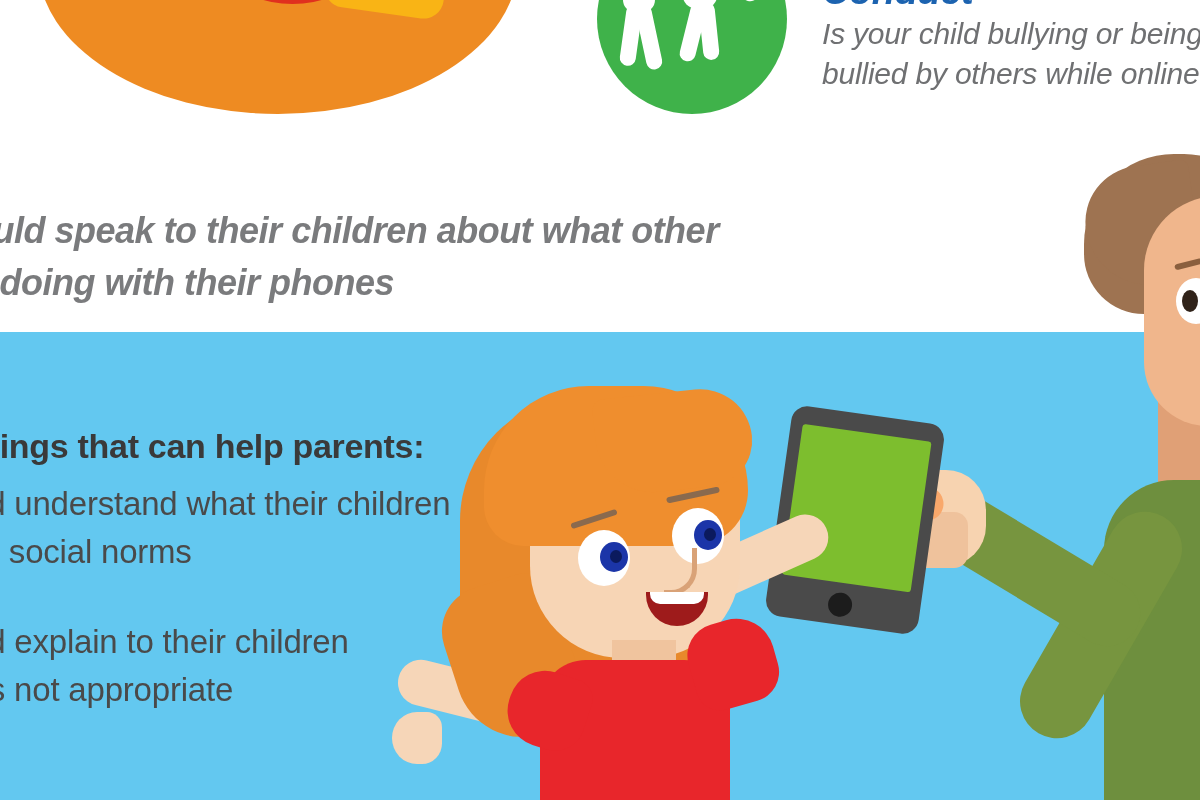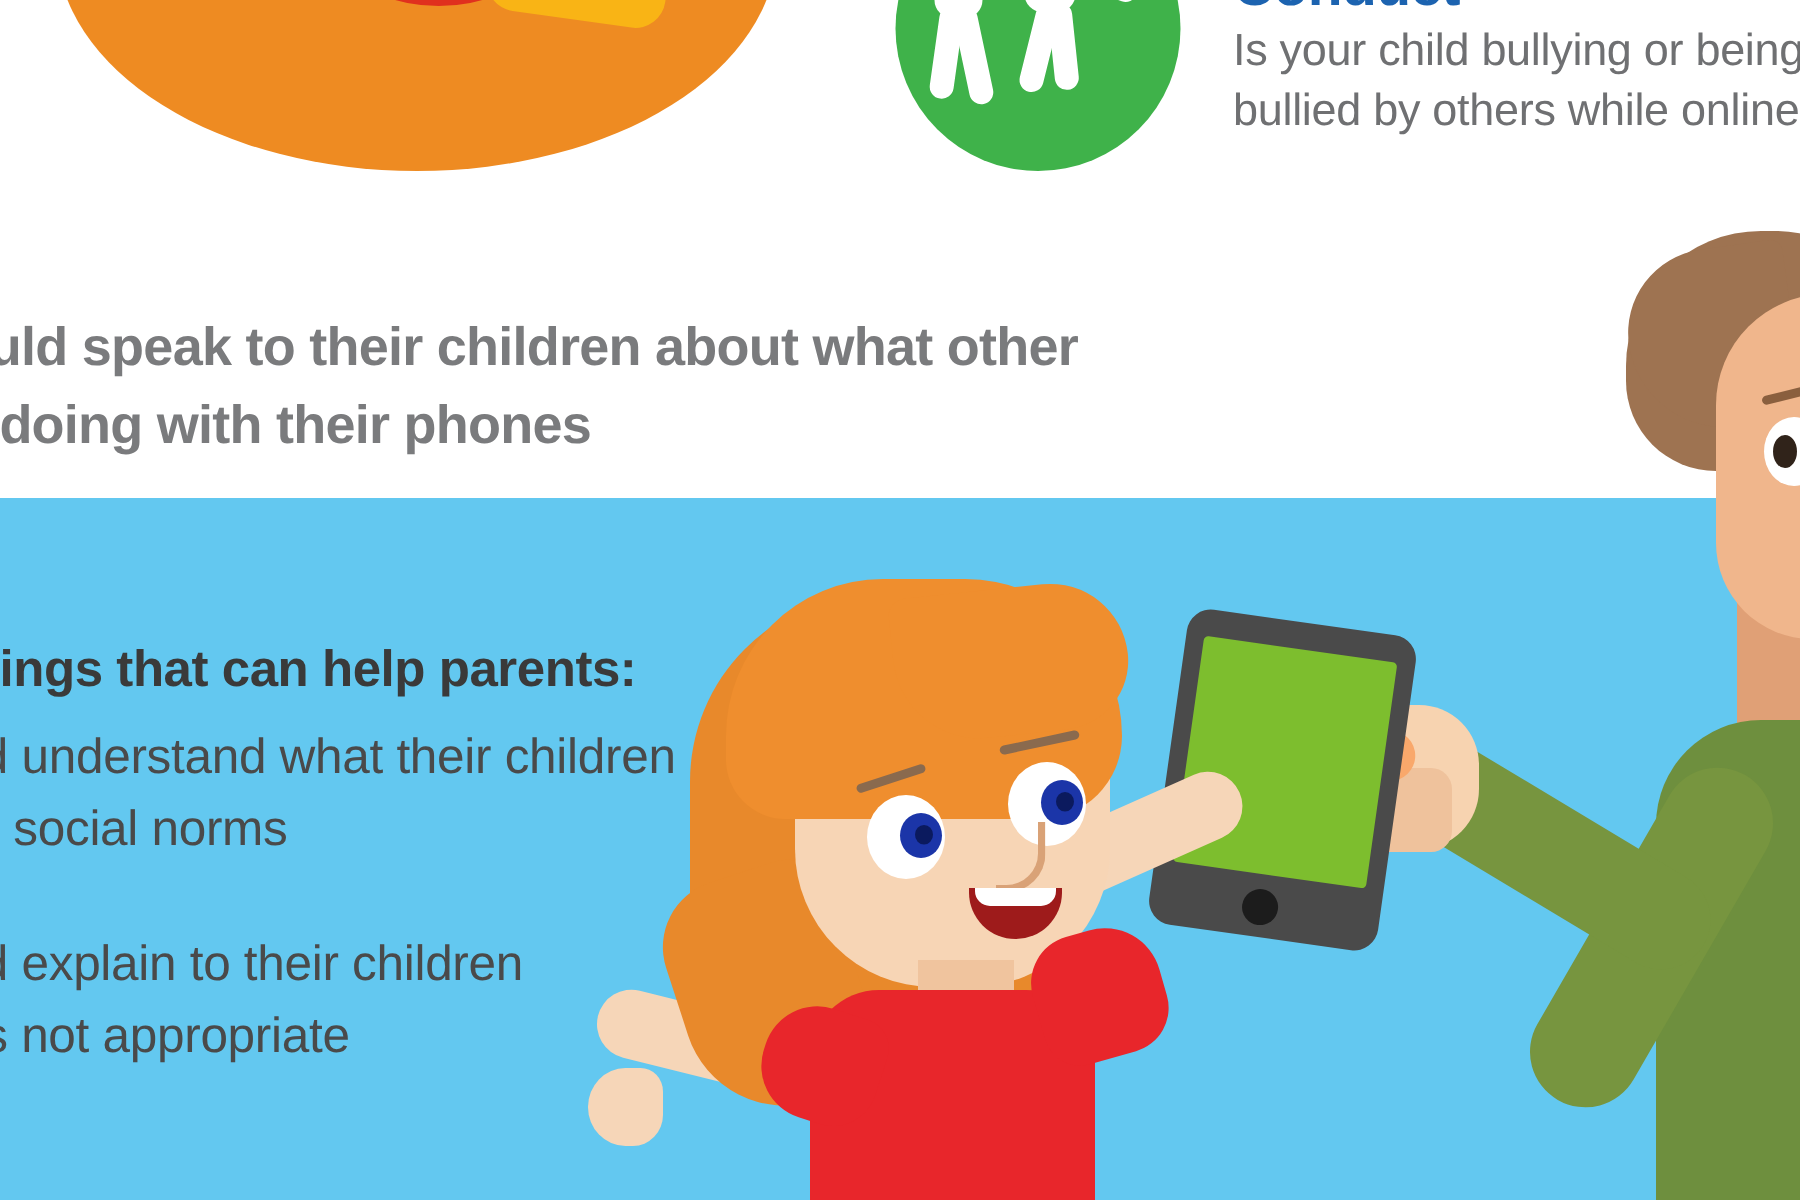--- a/index.html
+++ b/index.html
@@ -16,20 +16,21 @@
     font-family: "Liberation Sans", sans-serif;
   }
 
   
   .white-band {
     position: absolute;
     left: 0; top: 0;
     width: 1200px;
     height: 332px;
     background: #ffffff;
+    font-style: italic;
   }
 
   
   .icon-circle-orange {
     position: absolute;
     left: 38px;
     top: -186px;
     width: 480px;
     height: 300px;
     border-radius: 50%;

